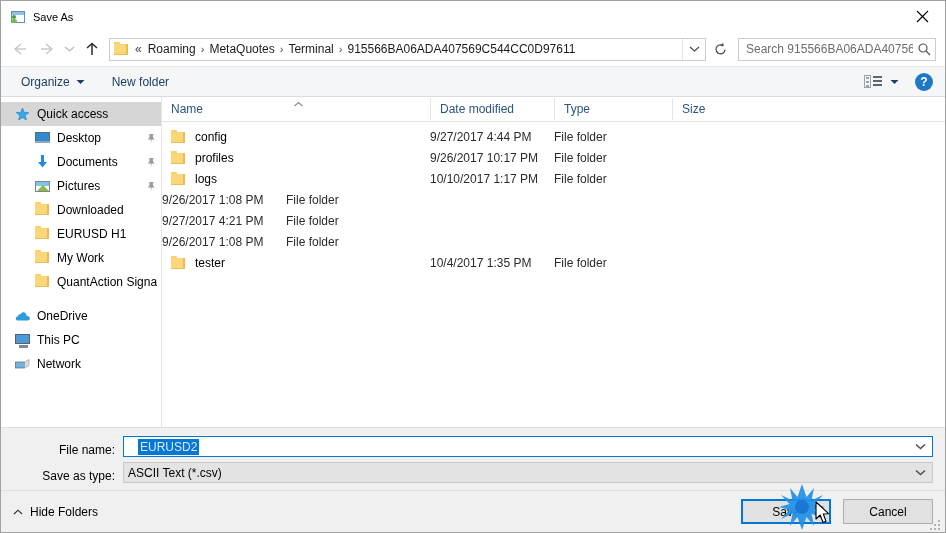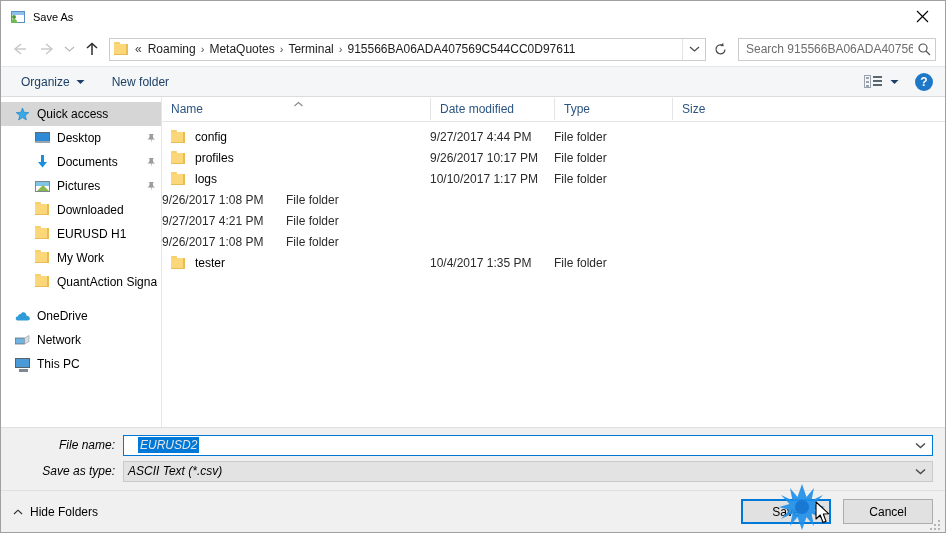--- a/index.html
+++ b/index.html
@@ -422,24 +422,24 @@
   
   .formarea {
     background: #f0f0f0;
     border-top: 1px solid #dfdfdf;
     height: 62px;
     min-height: 62px;
     position: relative;
   }
   .formrow {
     display: flex;
-    align-items: center;
+    align-items: flex-end;
     height: 24px;
     position: absolute;
-    left: 0; right: 0; font-style: italic;
+    left: 0; right: 0;
   }
   .formrow.r1 { top: 5px; }
   .formrow.r2 { top: 31px; }
   .flabel {
     width: 122px;
     text-align: right;
     padding-right: 8px;
     font-size: 12px;
     color: #000;
     box-sizing: border-box;
@@ -750,33 +750,33 @@
         <span class="sb-icon">
           <svg class="ic-cloud" width="16" height="12" viewBox="0 0 16 12">
             <path d="M3.4 10.5 C1.4 10.5 0.4 9.2 0.8 7.9 C1.1 6.9 2 6.4 2.9 6.5 C3 4.9 4.3 3.8 5.8 3.9 C6.5 2.6 8 2 9.4 2.5 C10.8 3 11.6 4.4 11.4 5.8 C13.1 5.6 14.6 6.7 14.8 8.2 C15 9.5 14 10.5 12.6 10.5 Z" fill="#2f9bd8"></path>
           </svg>
         </span>
         <span class="sb-label">OneDrive</span>
       </div>
 
       <div class="sb-item indent-top">
         <span class="sb-icon">
+            <span class="ic-pc"></span>
+          </span>
+        <span class="sb-label">This PC</span>
+      </div>
+
+      <div class="sb-item indent-top">
+        <span class="sb-icon">
           <svg class="ic-net" width="16" height="13" viewBox="0 0 16 13">
             <rect x="0.5" y="4" width="9" height="6" fill="#6fb3e0" stroke="#5c6770" stroke-width="0.7"></rect>
             <path d="M9.5 4 L14 1.5 L14 7.5 L9.5 10 Z" fill="#d8dde2" stroke="#8d969d" stroke-width="0.6"></path>
           </svg>
         </span>
         <span class="sb-label">Network</span>
-      </div>
-
-      <div class="sb-item indent-top">
-        <span class="sb-icon">
-            <span class="ic-pc"></span>
-          </span>
-        <span class="sb-label">This PC</span>
       </div>
     </div>
 
     <div class="listpane">
       <div class="colhead">
         <div class="col col-name first">Name</div>
         <div class="col col-date">Date modified</div>
         <div class="col col-type">Type</div>
         <div class="col col-size">Size</div>
         <div class="sortcaret">

